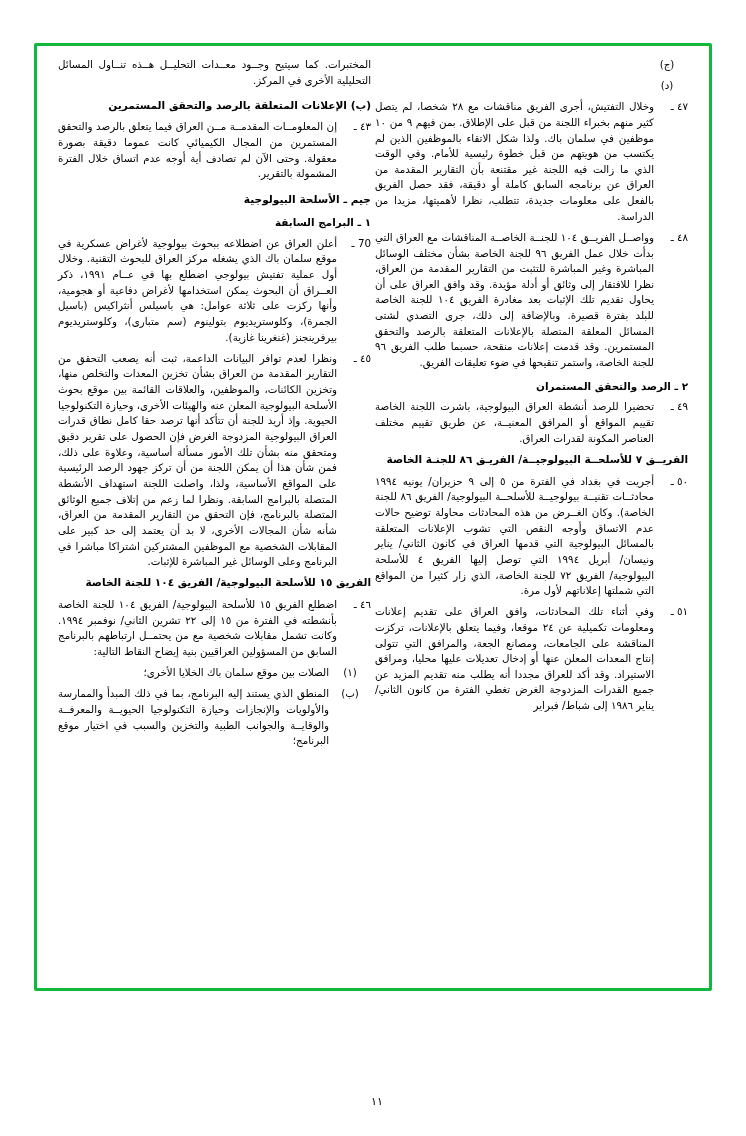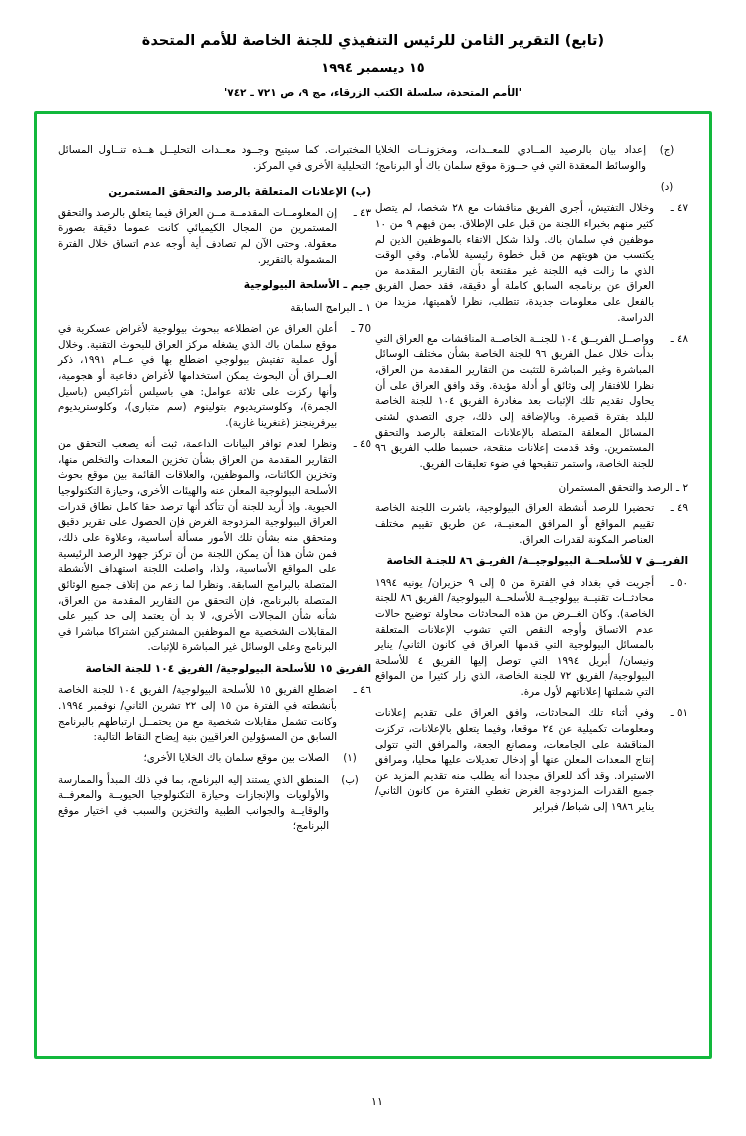--- a/index.html
+++ b/index.html
@@ -46,21 +46,21 @@
     letter-spacing: 0.2px;
     margin-bottom: 0px;
   }
   
   .frame {
     margin-top: 13px;
     border: 3px solid #12b83c;
     border-radius: 2px;
     height: 948px;
     box-sizing: border-box;
-    padding: 28px 12px;
+    padding: 11px 12px;
     position: relative;
   }
   .columns {
     display: flex;
     flex-direction: row-reverse;
     height: 100%;
     box-sizing: border-box;
   }
   .col {
     width: 50%;
@@ -77,21 +77,21 @@
   p {
     margin: 0 0 5.5px 0;
   }
   .h-sec {
     font-weight: bold;
     font-size: 10.6px;
     margin: 9px 0 6px 0;
     text-align: right;
   }
   .h-sub {
-    font-weight: normal;
+    font-weight: bold;
     font-size: 10.4px;
     margin: 8px 0 5px 0;
     text-align: right;
   }
   .h-box {
     font-weight: bold;
     font-size: 10.5px;
     margin: 0 0 6px 0;
     text-align: right;
     line-height: 1.5;
@@ -134,25 +134,20 @@
     text-align: center;
     font-size: 11px;
     letter-spacing: 2px;
   }
 </style>
 </head>
 <body>
 
 <div class="page">
 
-  <div class="doc-header">
-    <div class="doc-title">(تابع) التقرير الثامن للرئيس التنفيذي للجنة الخاصة للأمم المتحدة</div>
-    <div class="doc-date">١٥ ديسمبر ١٩٩٤</div>
-    <div class="doc-source">'الأمم المتحدة، سلسلة الكتب الزرقاء، مج ٩، ص ٧٢١ ـ ٧٤٢'</div>
-  </div>
 
   <div class="frame">
     <div class="columns">
 
       <div class="col right">
         <p>المختبرات. كما سيتيح وجــود معــدات التحليــل هــذه تنــاول المسائل التحليلية الأخرى في المركز.</p>
 
         <div class="h-sec">(ب) الإعلانات المتعلقة بالرصد والتحقق المستمرين</div>
 
         <div class="lrow">
@@ -186,21 +181,20 @@
         </div>
         <div class="tabrow">
           <div class="marker">(ب)</div>
           <div class="ltext">المنطق الذي يستند إليه البرنامج، بما في ذلك المبدأ والممارسة والأولويات والإنجازات وحيازة التكنولوجيا الحيويــة والمعرفــة والوقايــة والجوانب الطبية والتخزين والسبب في اختيار موقع البرنامج؛</div>
         </div>
       </div>
 
       <div class="col left">
         <div class="tabrow">
           <div class="marker">(ج)</div>
-          <div class="ltext">إعداد بيان بالرصيد المــادي للمعــدات، ومخزونــات الخلايا والوسائط المعقدة التي في حــوزة موقع سلمان باك أو البرنامج؛</div>
         </div>
         <div class="tabrow">
           <div class="marker">(د)</div>
         </div>
 
         <div class="lrow">
           <div class="marker">٤٧ ـ</div>
           <div class="ltext">وخلال التفتيش، أجرى الفريق مناقشات مع ٢٨ شخصا، لم يتصل كثير منهم بخبراء اللجنة من قبل على الإطلاق. بمن فيهم ٩ من ١٠ موظفين في سلمان باك. ولذا شكل الاتقاء بالموظفين الذين لم يكتسب من هويتهم من قبل خطوة رئيسية للأمام. وفي الوقت الذي ما زالت فيه اللجنة غير مقتنعة بأن التقارير المقدمة من العراق عن برنامجه السابق كاملة أو دقيقة، فقد حصل الفريق بالفعل على معلومات جديدة، تتطلب، نظرا لأهميتها، مزيدا من الدراسة.</div>
         </div>
 

